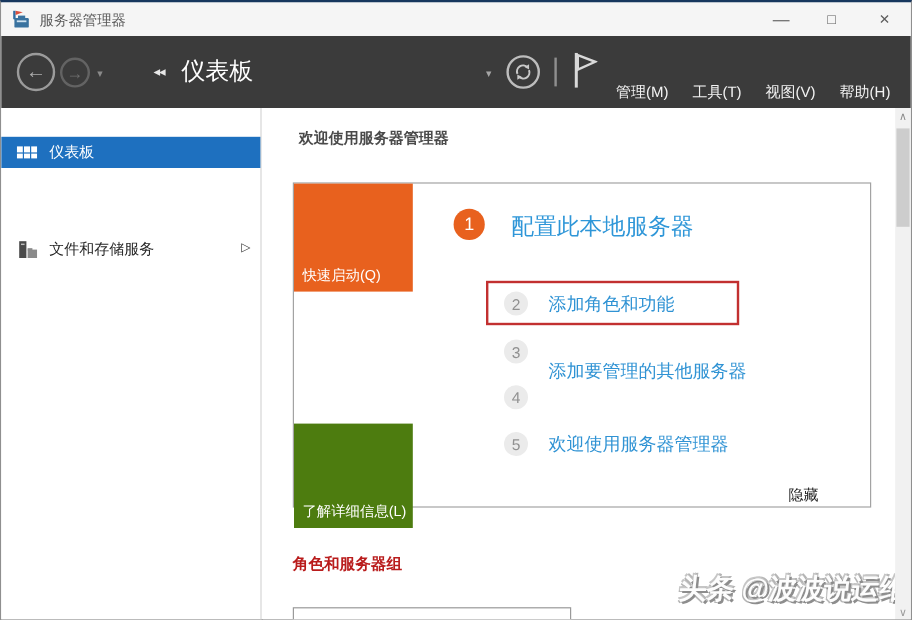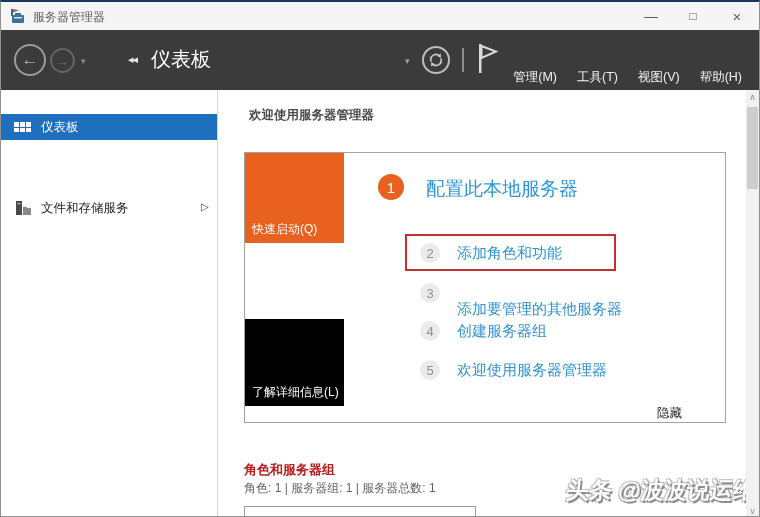--- a/index.html
+++ b/index.html
@@ -36,21 +36,21 @@
   .side-item.selected{background:#1e70bf;color:#ffffff;}
   .side-item .sub-arrow{position:absolute;left:200px;top:6px;color:#3c3c3c;font-size:10px;}
   #main{position:absolute;left:218px;top:88px;width:527px;height:429px;background:#ffffff;overflow:hidden;}
   #welcome-title{position:absolute;left:30px;top:17px;font-size:12.5px;font-weight:bold;color:#4a4a4a;}
   
   #welcome-tile{position:absolute;left:25px;top:62px;width:482px;height:271px;background:#ffffff;border:1px solid #a3a3a3;}
   .qt{position:absolute;left:0;width:99px;color:#ffffff;font-size:12px;cursor:default;}
   .qt .qtlabel{position:absolute;left:7px;bottom:5px;}
   #qt1{top:0;height:90px;background:#e8611e;}
   #qt2{top:92px;height:88px;background:#f9a636;}
-  #qt3{top:166px;height:87px;background:#000000;}
+  #qt3{top:200px;height:87px;background:#4d7c0f;}
   .step-circle{position:absolute;border-radius:50%;display:flex;align-items:center;justify-content:center;}
   #step1-circle{left:133px;top:21px;width:26px;height:26px;background:#e8611e;color:#fff;font-size:15px;}
   .gray-circle{left:175px;width:20px;height:20px;background:#ebebeb;color:#919191;font-size:13px;}
   #step2-circle{top:90px;} #step3-circle{top:130px;} #step4-circle{top:168px;} #step5-circle{top:207px;}
   .step-label{position:absolute;color:#3093d4;cursor:pointer;white-space:nowrap;}
   #step1-label{left:181px;top:23px;font-size:19px;color:#2e96d8;}
   .step-label.small{left:212px;font-size:15px;}
   #step2-label{top:91px;} #step3-label{top:131px;margin-top:16px;} #step4-label{top:169px;} #step5-label{top:208px;}
   #red-box{position:absolute;left:160px;top:81px;width:211px;height:37px;border:2px solid #c23030;}
   #hide-link{position:absolute;left:412px;top:252px;font-size:12.5px;color:#1d1d1d;cursor:pointer;}
@@ -161,30 +161,28 @@
       <a class="step-label" id="step1-label">配置此本地服务器</a>
 
       <div id="red-box"></div>
       <div class="step-circle gray-circle" id="step2-circle">2</div>
       <a class="step-label small" id="step2-label">添加角色和功能</a>
 
       <div class="step-circle gray-circle" id="step3-circle">3</div>
       <a class="step-label small" id="step3-label">添加要管理的其他服务器</a>
 
       <div class="step-circle gray-circle" id="step4-circle">4</div>
-      <a class="step-label small" id="step4-label">创建服务器组</a>
 
       <div class="step-circle gray-circle" id="step5-circle">5</div>
       <a class="step-label small" id="step5-label">欢迎使用服务器管理器</a>
 
       <span id="hide-link">隐藏</span>
     </div>
 
     <div id="roles-title">角色和服务器组</div>
-    <div id="roles-summary">角色: 1 | 服务器组: 1 | 服务器总数: 1</div>
     <div id="partial-tile"></div>
     <div id="watermark">头条 @波波说运维</div>
   </div>
 
   <div id="scrollbar">
     <div id="sb-up">∧</div>
     <div id="sb-thumb"></div>
     <div id="sb-down">∨</div>
   </div>
 

